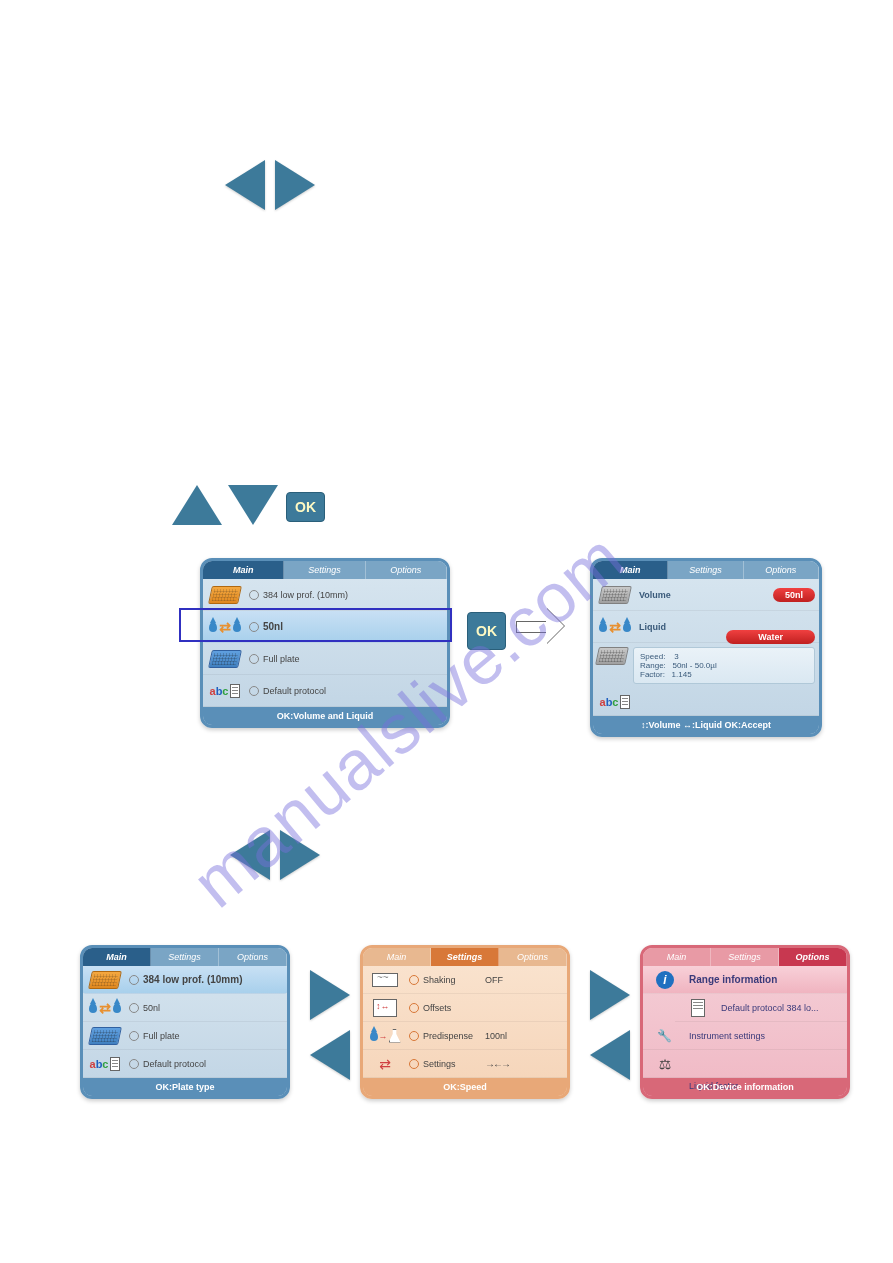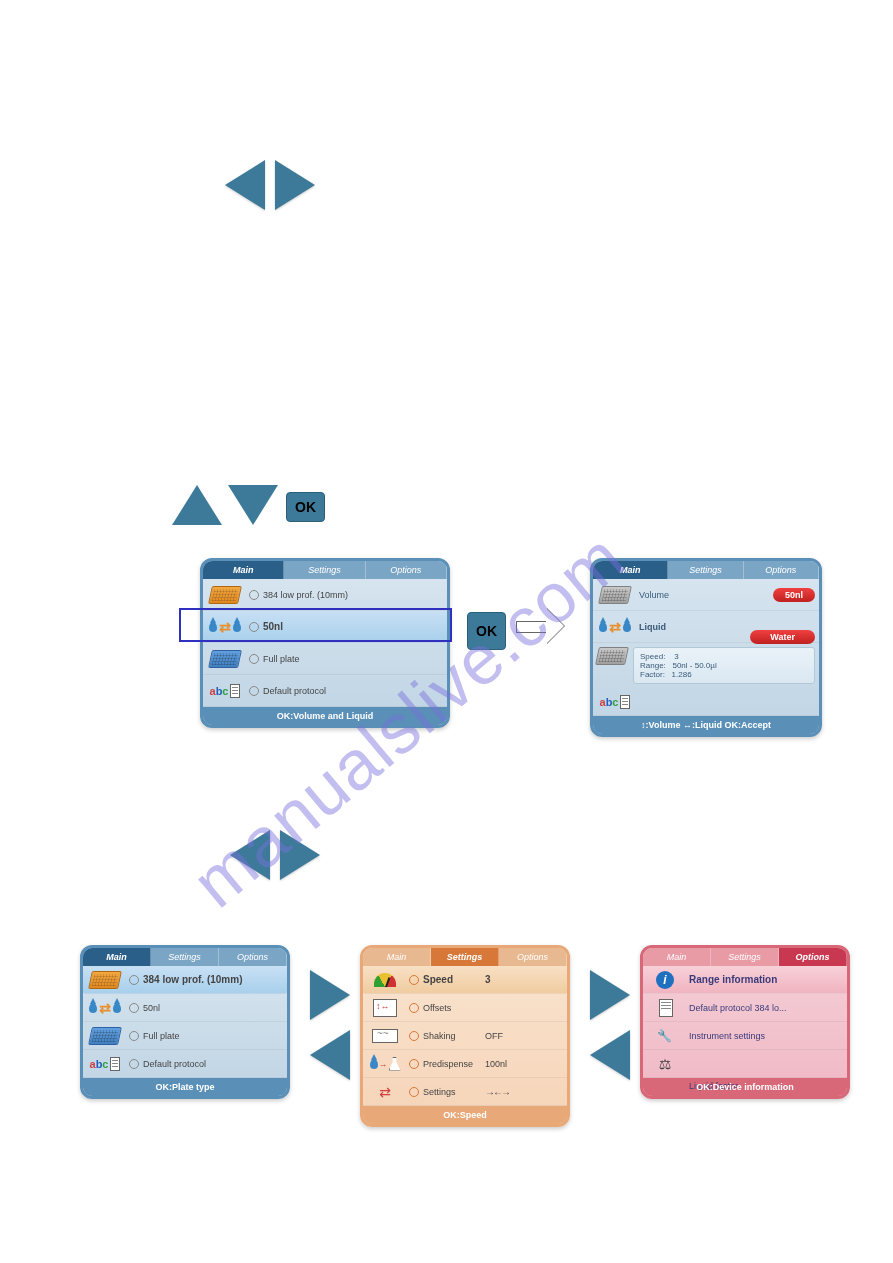--- a/index.html
+++ b/index.html
@@ -2,21 +2,21 @@
 <html><head>
 <meta charset="utf-8">
 <style>
   * { box-sizing: border-box; margin: 0; padding: 0; }
   body { width: 893px; height: 1263px; font-family: Arial, sans-serif; background: #fff; position: relative; }
   .abs { position: absolute; }
   .nav-tri-left { width: 0; height: 0; border-top: 25px solid transparent; border-bottom: 25px solid transparent; border-right: 40px solid #3d7a9a; filter: drop-shadow(0 1px 1px rgba(0,0,0,0.2)); }
   .nav-tri-right { width: 0; height: 0; border-top: 25px solid transparent; border-bottom: 25px solid transparent; border-left: 40px solid #3d7a9a; filter: drop-shadow(0 1px 1px rgba(0,0,0,0.2)); }
   .nav-tri-up { width: 0; height: 0; border-left: 25px solid transparent; border-right: 25px solid transparent; border-bottom: 40px solid #3d7a9a; }
   .nav-tri-down { width: 0; height: 0; border-left: 25px solid transparent; border-right: 25px solid transparent; border-top: 40px solid #3d7a9a; }
-  .ok-btn { background: #3d7a9a; color: #000000; font-weight: bold; padding: 6px 8px; border-radius: 4px; border: 1px solid #2a5f7a; font-size: 14px; display: inline-block; }
+  .ok-btn { background: #3d7a9a; color: #fef9c3; font-weight: bold; padding: 6px 8px; border-radius: 4px; border: 1px solid #2a5f7a; font-size: 14px; display: inline-block; }
   .panel { border: 3px solid; border-radius: 12px; background: #fff; overflow: hidden; box-shadow: 0 2px 4px rgba(0,0,0,0.2); }
   .panel.blue { border-color: #5a8fb8; background: linear-gradient(#d8e6f0, #c0d4e4); }
   .panel.orange { border-color: #e8a878; background: linear-gradient(#fae4d0, #f5d4b8); }
   .panel.red { border-color: #d86878; background: linear-gradient(#f4d0d8, #f0b8c4); }
   .tabs { display: flex; height: 18px; font-size: 9px; color: #fff; }
   .tab { flex: 1; text-align: center; line-height: 18px; border-right: 1px solid rgba(255,255,255,0.3); font-style: italic; }
   .tab.active-blue { background: #2a5f8a; font-weight: bold; }
   .tab.inactive-blue { background: #7aa5c5; }
   .tab.active-orange { background: #d87838; font-weight: bold; }
   .tab.inactive-orange { background: #e8b890; }
@@ -136,40 +136,40 @@
 <div class="panel blue abs" style="left:590px; top:558px; width:232px;">
   <div class="tabs">
     <div class="tab active-blue">Main</div>
     <div class="tab inactive-blue">Settings</div>
     <div class="tab inactive-blue">Options</div>
   </div>
   <div class="row">
     <div class="icon">
         <div class="ic-plate-grey"></div>
       </div>
-    <span style="font-weight:normal; color:#3a5a7a;">Volume</span>
+    <span style="font-weight:bold; color:#3a5a7a;">Volume</span>
     <span style="margin-left:auto;"><span class="pill pill-red">50nl</span></span>
   </div>
   <div class="row">
     <div class="icon ic-liquid">
         <div class="ic-drop"></div>
         <span class="ic-swap">⇄</span>
         <div class="ic-drop"></div>
       </div>
     <span style="font-weight:bold; color:#3a5a7a;">Liquid</span>
-    <span style="margin-left:auto;"><span class="pill pill-red" style="padding:2px 20px;margin-top:20px;">Water</span></span>
+    <span style="margin-left:auto;"><span class="pill pill-red" style="padding:2px 32px;margin-top:20px;">Water</span></span>
   </div>
   <div style="display:flex; padding:4px;">
     <div class="icon" style="width:36px; flex-shrink:0;">
         <div class="ic-plate-grey"></div>
       </div>
     <div class="info-box" style="flex:1;">
       <div><span>Speed:</span> &nbsp;&nbsp; <span>3</span></div>
       <div><span>Range:</span> &nbsp; <span>50nl - 50.0µl</span></div>
-      <div><span>Factor:</span> &nbsp; <span>1.286</span></div>
+      <div><span>Factor:</span> &nbsp; <span>1.145</span></div>
     </div>
   </div>
   <div class="row" style="height:28px;">
     <div class="icon">
         <span class="ic-abc"><span class="a">a</span><span class="b">b</span><span class="c">c</span></span>
         <span class="ic-doc"></span>
       </div>
   </div>
   <div class="footer blue">↕:Volume  ↔:Liquid  OK:Accept</div>
 </div>
@@ -227,44 +227,36 @@
 <div class="abs" style="left:310px; top:1030px;">
     <div class="nav-tri-left"></div>
   </div>
 
 <div class="panel orange abs" style="left:360px; top:945px; width:210px;">
   <div class="tabs">
     <div class="tab inactive-orange">Main</div>
     <div class="tab active-orange">Settings</div>
     <div class="tab inactive-orange">Options</div>
   </div>
-  <div class="row sel-highlight" style="height:28px; background:linear-gradient(#f8e0c4,#f0cca0);">
-    <div class="icon">
-        <div class="ic-gauge"></div>
-      </div>
-    <div class="radio orange"></div>
-    <span class="bold-sel" style="width:62px;">Speed</span>
-    <span class="bold-sel">3</span>
-  </div>
-  <div class="row" style="height:28px;">
-    <div class="icon">
-        <div class="ic-offsets"></div>
-      </div>
-    <div class="radio orange"></div>
-    <span>Offsets</span>
-  </div>
   <div class="row" style="height:28px;">
     <div class="icon">
         <div class="ic-shake"></div>
       </div>
     <div class="radio orange"></div>
     <span style="width:62px;">Shaking</span>
     <span>OFF</span>
   </div>
   <div class="row" style="height:28px;">
+    <div class="icon">
+        <div class="ic-offsets"></div>
+      </div>
+    <div class="radio orange"></div>
+    <span>Offsets</span>
+  </div>
+  <div class="row" style="height:28px;">
     <div class="icon ic-predisp">
         <div class="ic-drop"></div>
         <span style="color:#d04040;">→</span>
         <div class="ic-flask"></div>
       </div>
     <div class="radio orange"></div>
     <span style="width:62px;">Predispense</span>
     <span>100nl</span>
   </div>
   <div class="row" style="height:28px;">
@@ -290,21 +282,21 @@
     <div class="tab inactive-red">Main</div>
     <div class="tab inactive-red">Settings</div>
     <div class="tab active-red">Options</div>
   </div>
   <div class="row" style="height:28px; background:linear-gradient(#f8d0d8,#f0b4c0);">
     <div class="icon">
         <div class="ic-info">i</div>
       </div>
     <span class="bold-sel" style="color:#3a3a7a;">Range information</span>
   </div>
-  <div class="row" style="height:28px;">
+  <div class="row" style="height:28px;margin-left:32px;">
     <div class="icon">
         <span class="ic-doc" style="width:14px;height:18px;"></span>
       </div>
     <span style="color:#3a3a7a;">Default protocol 384 lo...</span>
   </div>
   <div class="row" style="height:28px;">
     <div class="icon">
         <span style="font-size:12px;">🔧</span>
       </div>
     <span style="color:#3a3a7a;">Instrument settings</span>

